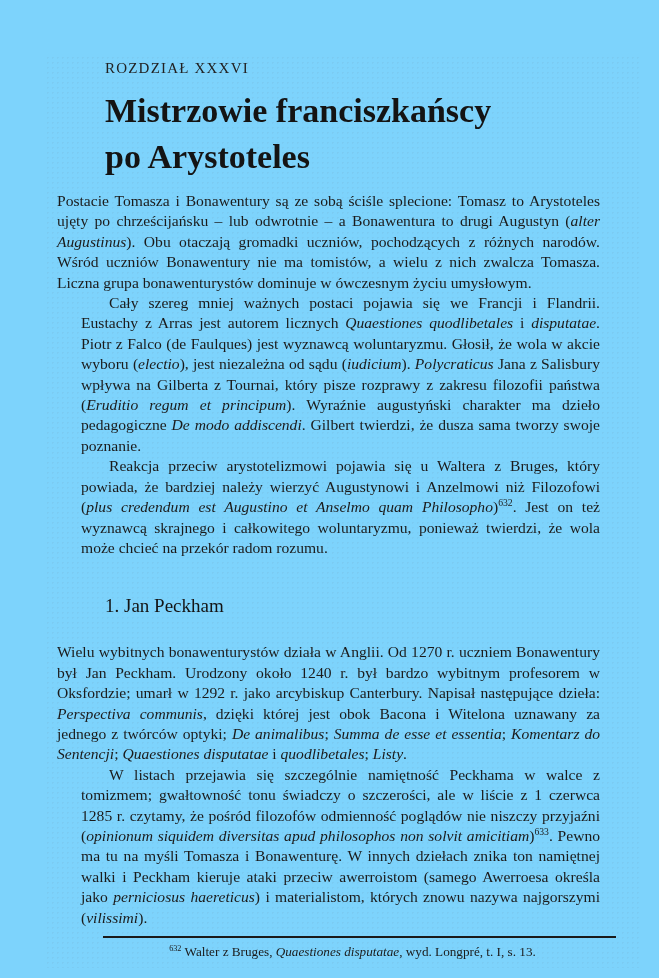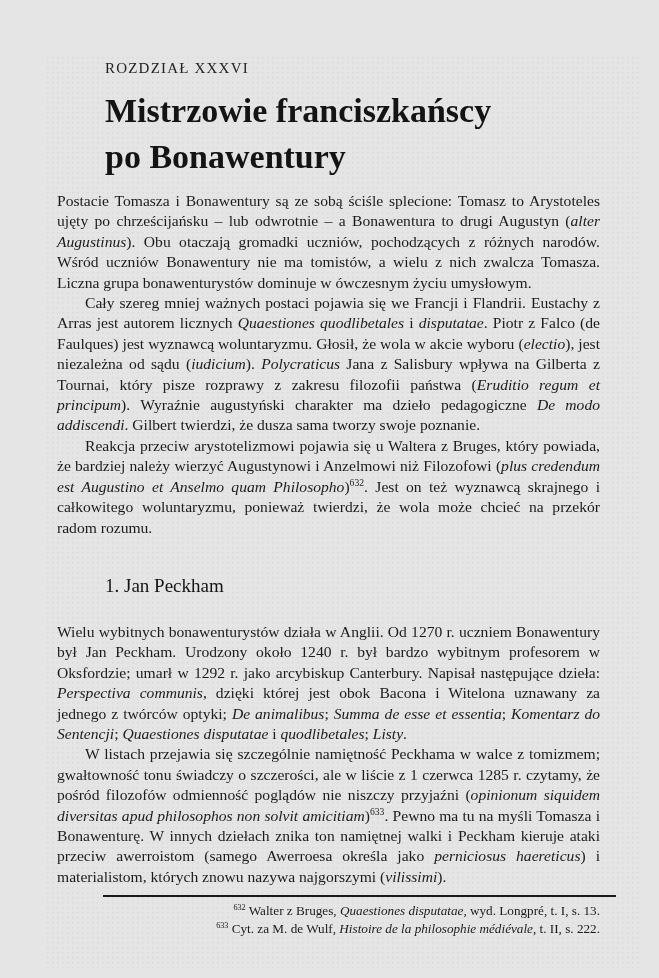--- a/index.html
+++ b/index.html
@@ -4,21 +4,21 @@
 <style>
   html, body {
     margin: 0;
     padding: 0;
     background: #ffffff;
   }
   .page {
     position: relative;
     width: 659px;
     height: 978px;
-    background: #e5e5e5;
+    background: #7dd3fc;
     font-family: "Liberation Serif", "DejaVu Serif", serif;
     color: #1b1b1b;
     overflow: hidden;
   }
   .scan-texture {
     position: absolute;
     left: 45px;
     top: 55px;
     width: 595px;
     height: 913px;
@@ -49,21 +49,21 @@
     top: 191px;
     width: 543px;
   }
   .para {
     margin: 0;
     text-align: justify;
     font-size: 15.6px;
     line-height: 20.4px;
     hyphens: auto;
   }
-  .para.indent { text-indent: 28px; }
+  .para.indent { text-indent: 28px; margin-left: 24px; }
   .i { font-style: italic; }
   .sup {
     vertical-align: super;
     font-size: 0.62em;
     line-height: 0;
   }
   .section-heading {
     margin: 37px 0 25px 48px;
     font-size: 19px;
     font-weight: normal;
@@ -76,34 +76,34 @@
     border-top: 2px solid #1a1a1a;
   }
   .footnotes {
     margin-top: 5px;
   }
   .footnote {
     margin: 0;
     padding-left: 48px;
     font-size: 13.2px;
     line-height: 18px;
-    text-align: right;
+    text-align: center;
   }
 </style>
 </head>
 <body>
 
 <div class="page">
   <div class="scan-texture"></div>
 
   <div class="header-block">
     <div class="chapter-label">ROZDZIAŁ XXXVI</div>
     <h1 class="chapter-title" style="margin:11px 0 0 0;">
       <div>Mistrzowie franciszkańscy</div>
-      <div>po Bonawentury</div>
+      <div>po Arystoteles</div>
     </h1>
   </div>
 
   <div class="text-column">
     <div id="body-paragraphs">
         <p class="para"><span>Postacie Tomasza i Bonawentury są ze sobą ściśle splecione: Tomasz to Arystoteles ujęty po chrześcijańsku – lub odwrotnie – a Bonawentura to drugi Augustyn (</span><span class="i">alter Augustinus</span><span>). Obu otaczają gromadki uczniów, pochodzących z różnych narodów. Wśród uczniów Bonawentury nie ma tomistów, a wielu z nich zwalcza Tomasza. Liczna grupa bonawenturystów dominuje w ówczesnym życiu umysłowym.</span></p>
         <p class="para indent"><span>Cały szereg mniej ważnych postaci pojawia się we Francji i Flandrii. Eustachy z Arras jest autorem licznych </span><span class="i">Quaestiones quodlibetales</span><span> i </span><span class="i">disputatae</span><span>. Piotr z Falco (de Faulques) jest wyznawcą woluntaryzmu. Głosił, że wola w akcie wyboru (</span><span class="i">electio</span><span>), jest niezależna od sądu (</span><span class="i">iudicium</span><span>). </span><span class="i">Polycraticus</span><span> Jana z Salisbury wpływa na Gilberta z Tournai, który pisze rozprawy z zakresu filozofii państwa (</span><span class="i">Eruditio regum et principum</span><span>). Wyraźnie augustyński charakter ma dzieło pedagogiczne </span><span class="i">De modo addiscendi</span><span>. Gilbert twierdzi, że dusza sama tworzy swoje poznanie.</span></p>
         <p class="para indent"><span>Reakcja przeciw arystotelizmowi pojawia się u Waltera z Bruges, który powiada, że bardziej należy wierzyć Augustynowi i Anzelmowi niż Filozofowi (</span><span class="i">plus credendum est Augustino et Anselmo quam Philosopho</span><span>)</span><span class="sup">632</span><span>. Jest on też wyznawcą skrajnego i całkowitego woluntaryzmu, ponieważ twierdzi, że wola może chcieć na przekór radom rozumu.</span></p>
       </div>
 
@@ -111,16 +111,15 @@
 
     <div id="section-paragraphs">
         <p class="para"><span>Wielu wybitnych bonawenturystów działa w Anglii. Od 1270 r. uczniem Bonawentury był Jan Peckham. Urodzony około 1240 r. był bardzo wybitnym profesorem w Oksfordzie; umarł w 1292 r. jako arcybiskup Canterbury. Napisał następujące dzieła: </span><span class="i">Perspectiva communis</span><span>, dzięki której jest obok Bacona i Witelona uznawany za jednego z twórców optyki; </span><span class="i">De animalibus</span><span>; </span><span class="i">Summa de esse et essentia</span><span>; </span><span class="i">Komentarz do Sentencji</span><span>; </span><span class="i">Quaestiones disputatae</span><span> i </span><span class="i">quodlibetales</span><span>; </span><span class="i">Listy</span><span>.</span></p>
         <p class="para indent"><span>W listach przejawia się szczególnie namiętność Peckhama w walce z tomizmem; gwałtowność tonu świadczy o szczerości, ale w liście z 1 czerwca 1285 r. czytamy, że pośród filozofów odmienność poglądów nie niszczy przyjaźni (</span><span class="i">opinionum siquidem diversitas apud philosophos non solvit amicitiam</span><span>)</span><span class="sup">633</span><span>. Pewno ma tu na myśli Tomasza i Bonawenturę. W innych dziełach znika ton namiętnej walki i Peckham kieruje ataki przeciw awerroistom (samego Awerroesa określa jako </span><span class="i">perniciosus haereticus</span><span>) i materialistom, których znowu nazywa najgorszymi (</span><span class="i">vilissimi</span><span>).</span></p>
       </div>
 
     <div class="footnote-separator"></div>
 
     <div id="footnotes" class="footnotes">
         <p class="footnote"><span class="sup">632</span> <span>Walter z Bruges, </span><span class="i">Quaestiones disputatae</span><span>, wyd. Longpré, t. I, s. 13.</span></p>
-        <p class="footnote"><span class="sup">633</span> <span>Cyt. za M. de Wulf, </span><span class="i">Histoire de la philosophie médiévale</span><span>, t. II, s. 222.</span></p>
       </div>
   </div>
 </div>
 
 </body></html>

